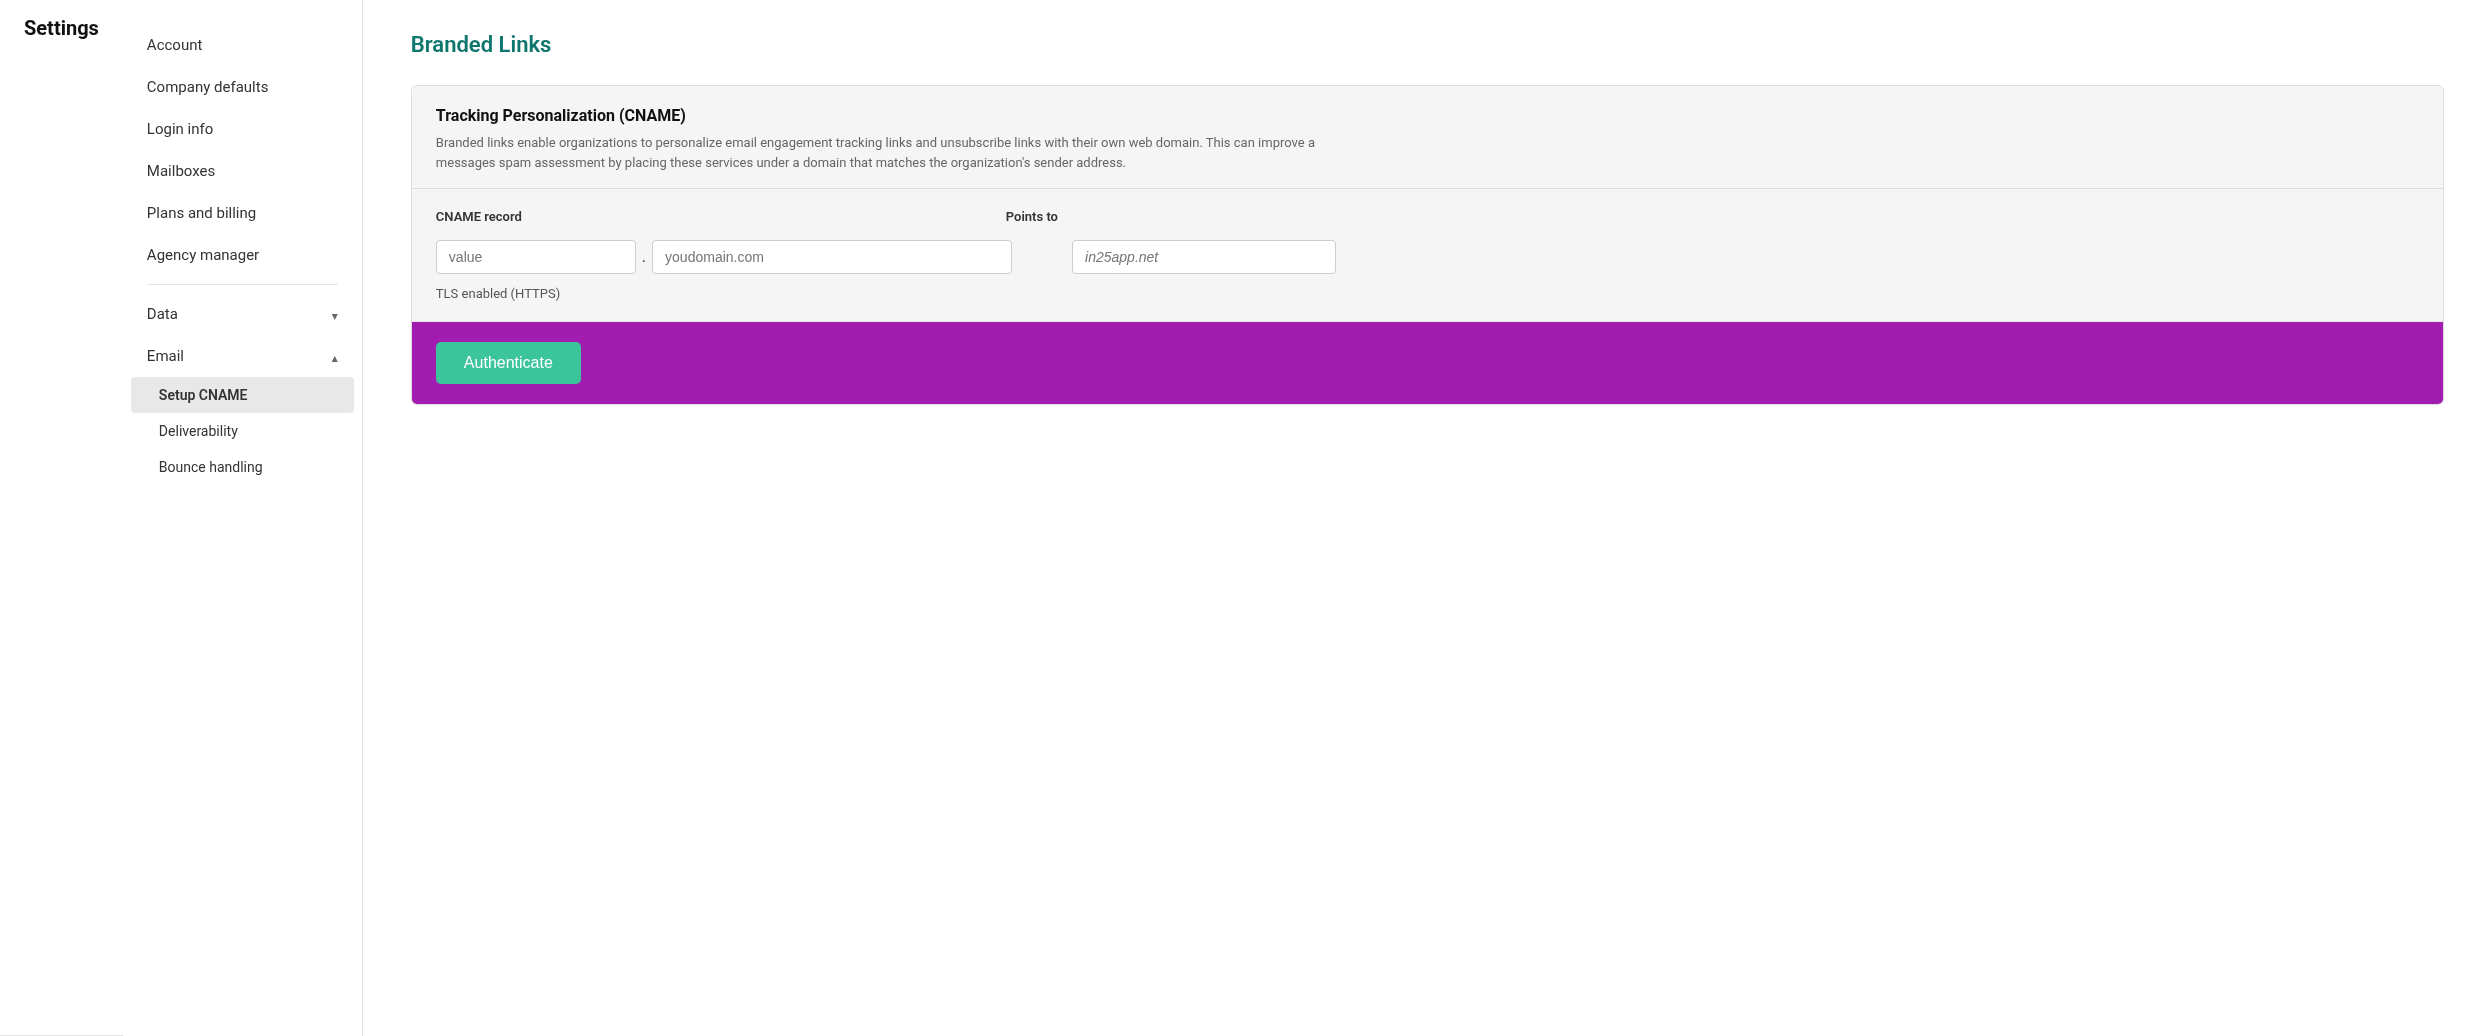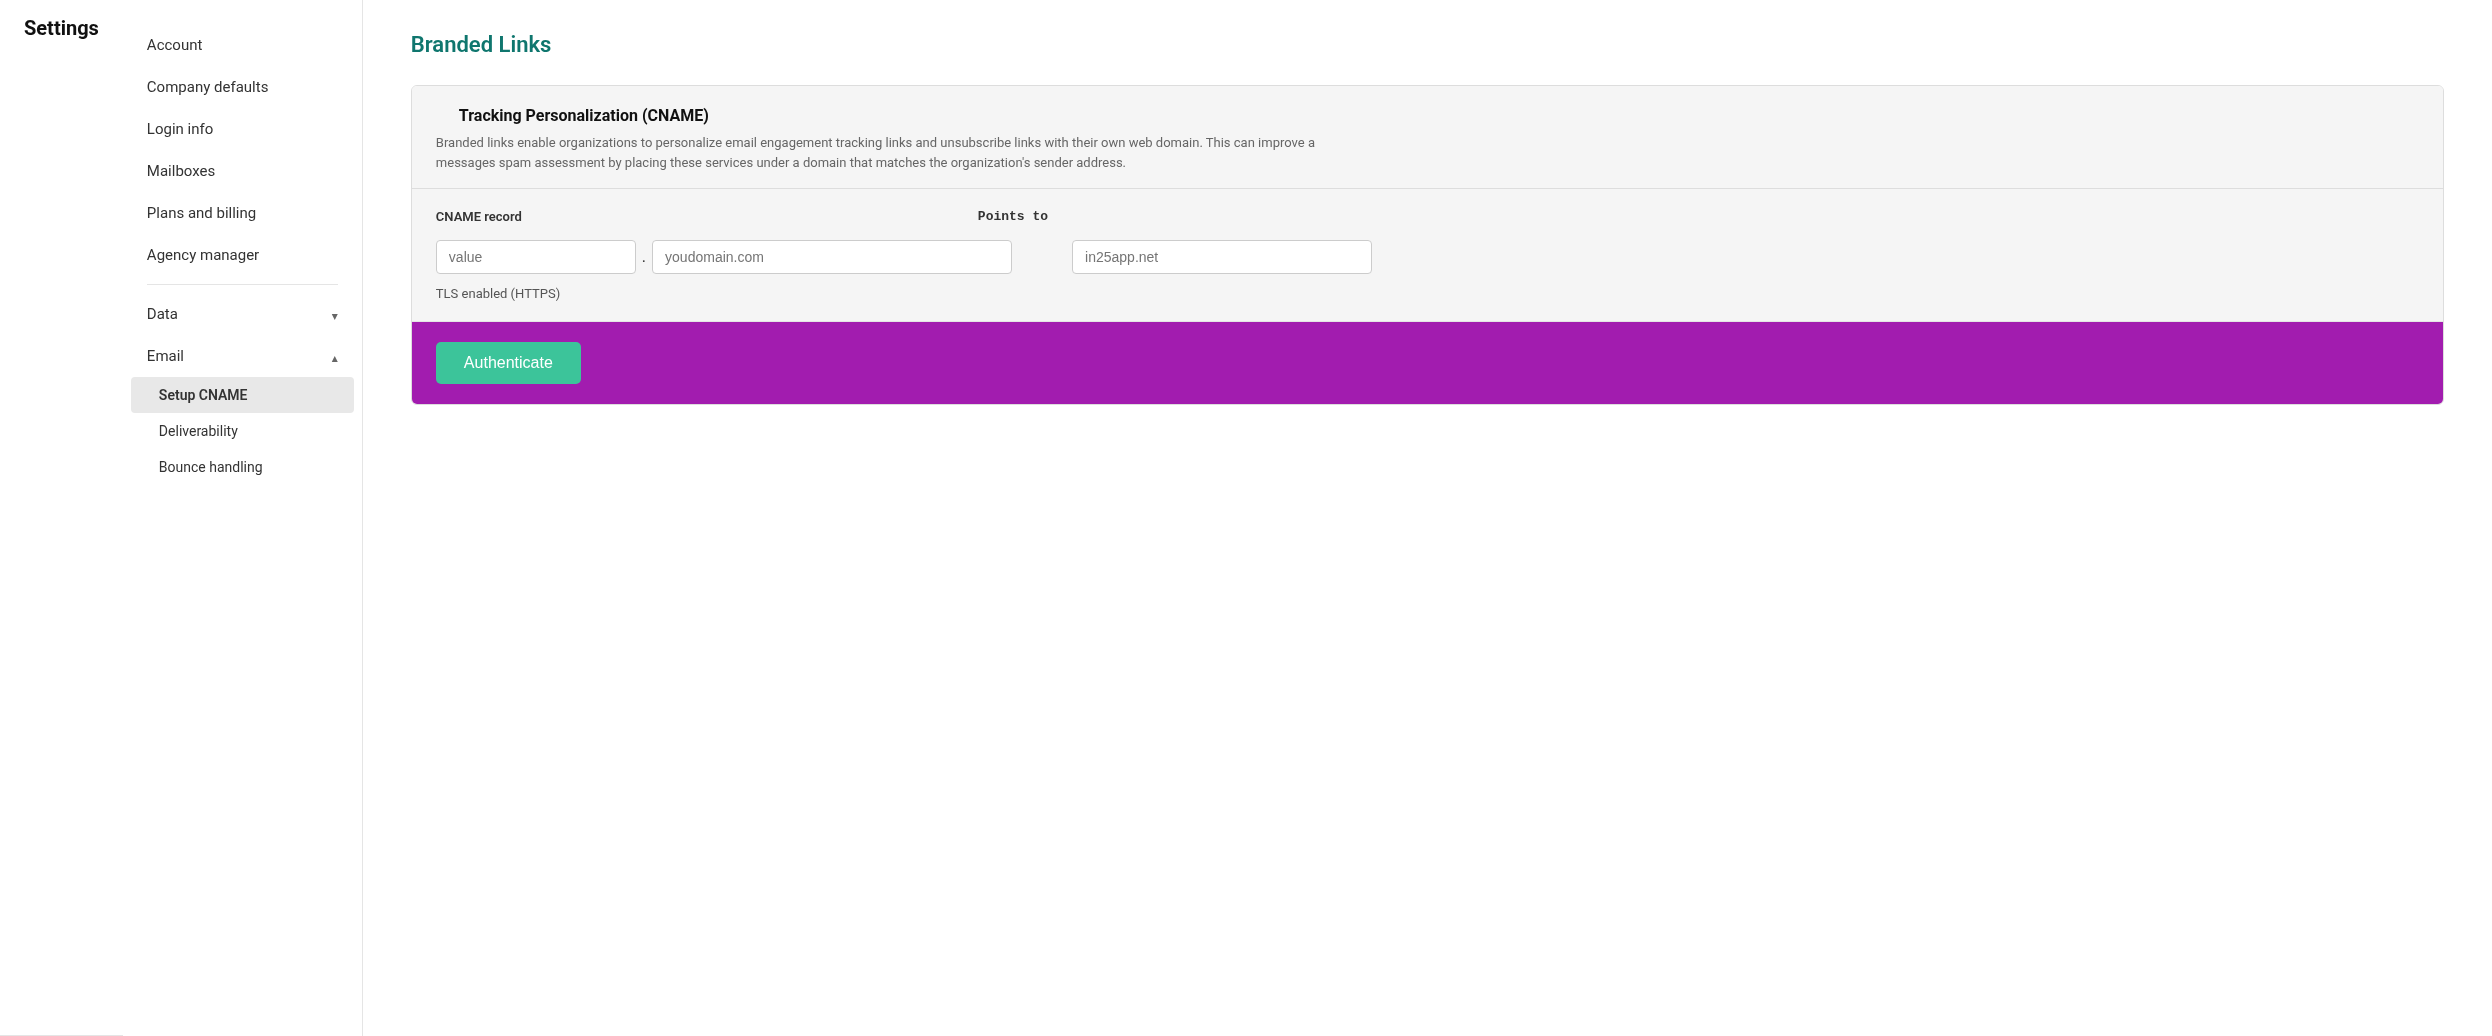--- a/index.html
+++ b/index.html
@@ -108,21 +108,20 @@
       background: #f5f5f5;
       padding: 20px 24px 16px;
       border-bottom: 1px solid #ddd;
     }
 
     .card-header-title {
       font-size: 16px;
       font-weight: 700;
       color: #111;
       margin-bottom: 8px;
-      margin-left: 23px;
     }
 
     .card-header-desc {
       font-size: 13px;
       color: #666;
       line-height: 1.5;
       max-width: 900px;
     }
 
     .card-body {
@@ -171,21 +170,22 @@
       padding: 0 6px;
       font-size: 16px;
       color: #333;
       line-height: 1;
       display: flex;
       align-items: center;
       padding-top: 0;
     }
 
     .points-to-input {
-      width: 300px;
+      width: 264px;
+      font-style: italic;
     }
 
     .tls-label {
       font-size: 13px;
       color: #555;
       margin-top: 4px;
     }
 
     .card-footer {
       background: #a21caf;
@@ -274,21 +274,21 @@
         <div class="card-header">
           <div class="card-header-title">Tracking Personalization (CNAME)</div>
           <div class="card-header-desc">Branded links enable organizations to personalize email engagement tracking links and unsubscribe links with their own web domain. This can improve a messages spam assessment by placing these services under a domain that matches the organization's sender address.</div>
         </div>
 
         <div class="card-body">
           <div class="labels-row">
             <div style="display:flex; flex-direction: column; flex: 1; max-width: 510px;">
               <span class="field-label">CNAME record</span>
             </div>
-            <div style="display:flex; flex-direction: column; margin-left: 32px; font-family: Liberation Mono, monospace;">
+            <div style="display:flex; flex-direction: column; margin-left: 60px;">
               <span class="field-label">Points to</span>
             </div>
           </div>
 
           <div class="cname-row">
             <div class="cname-inputs">
               <input type="text" class="cname-input cname-input-value" placeholder="value" style="">
               <span class="cname-dot">.</span>
               <input type="text" class="cname-input cname-input-domain" placeholder="youdomain.com" style="">
             </div>

